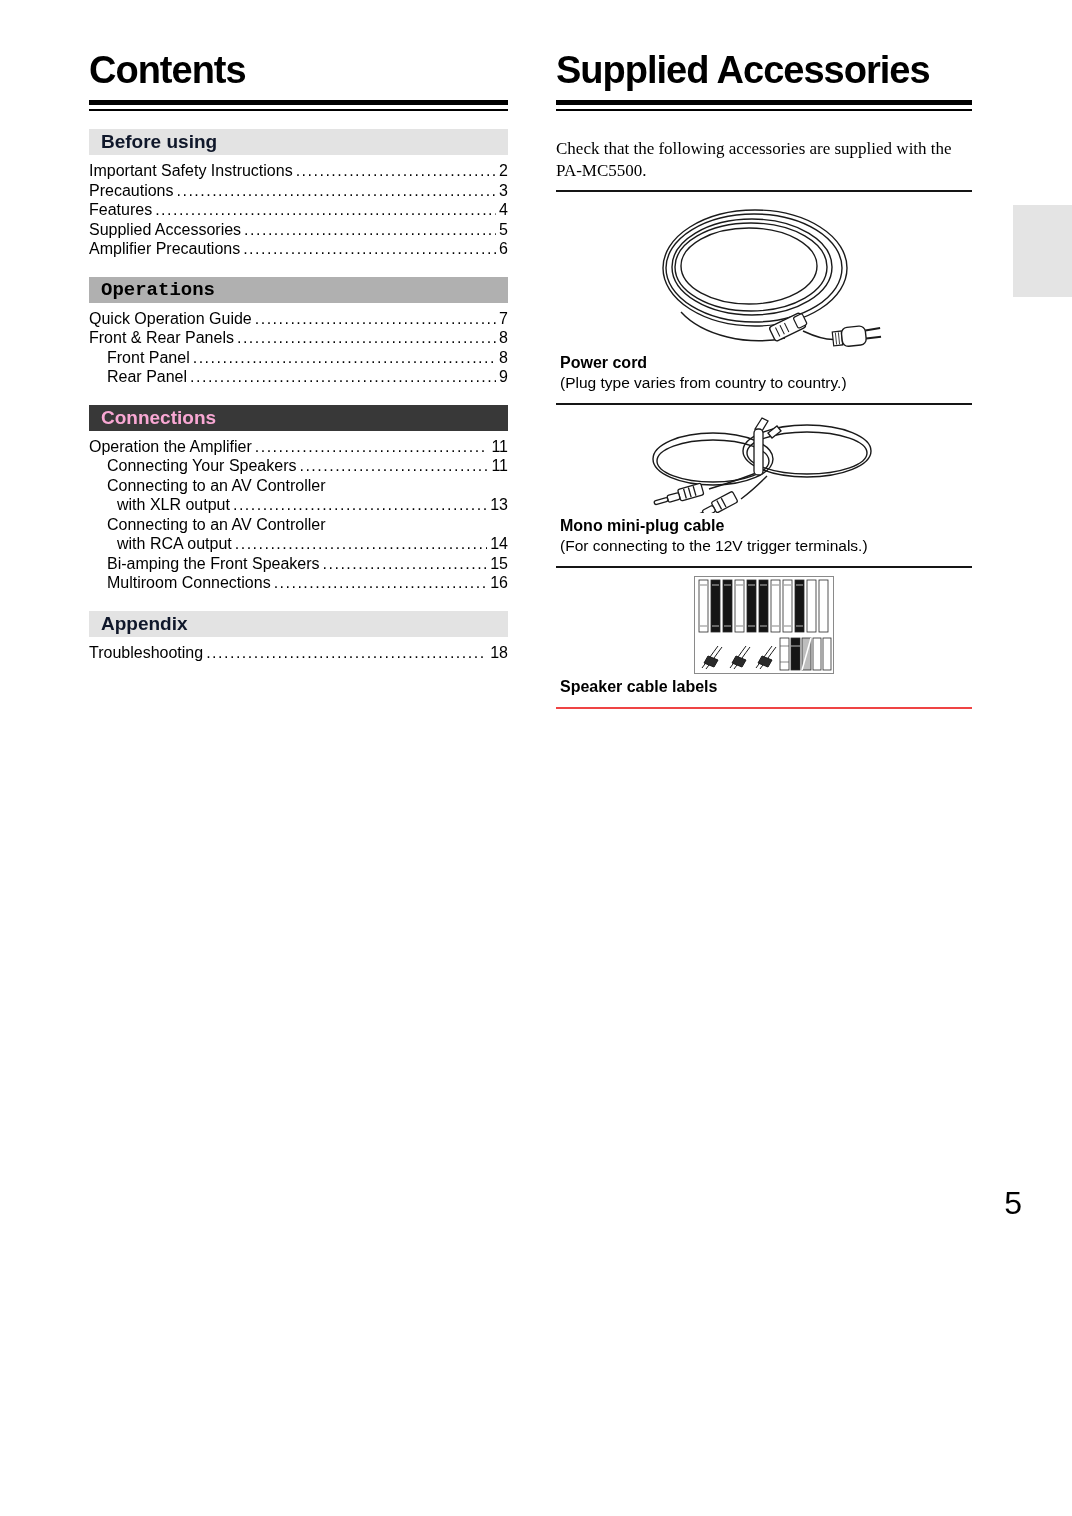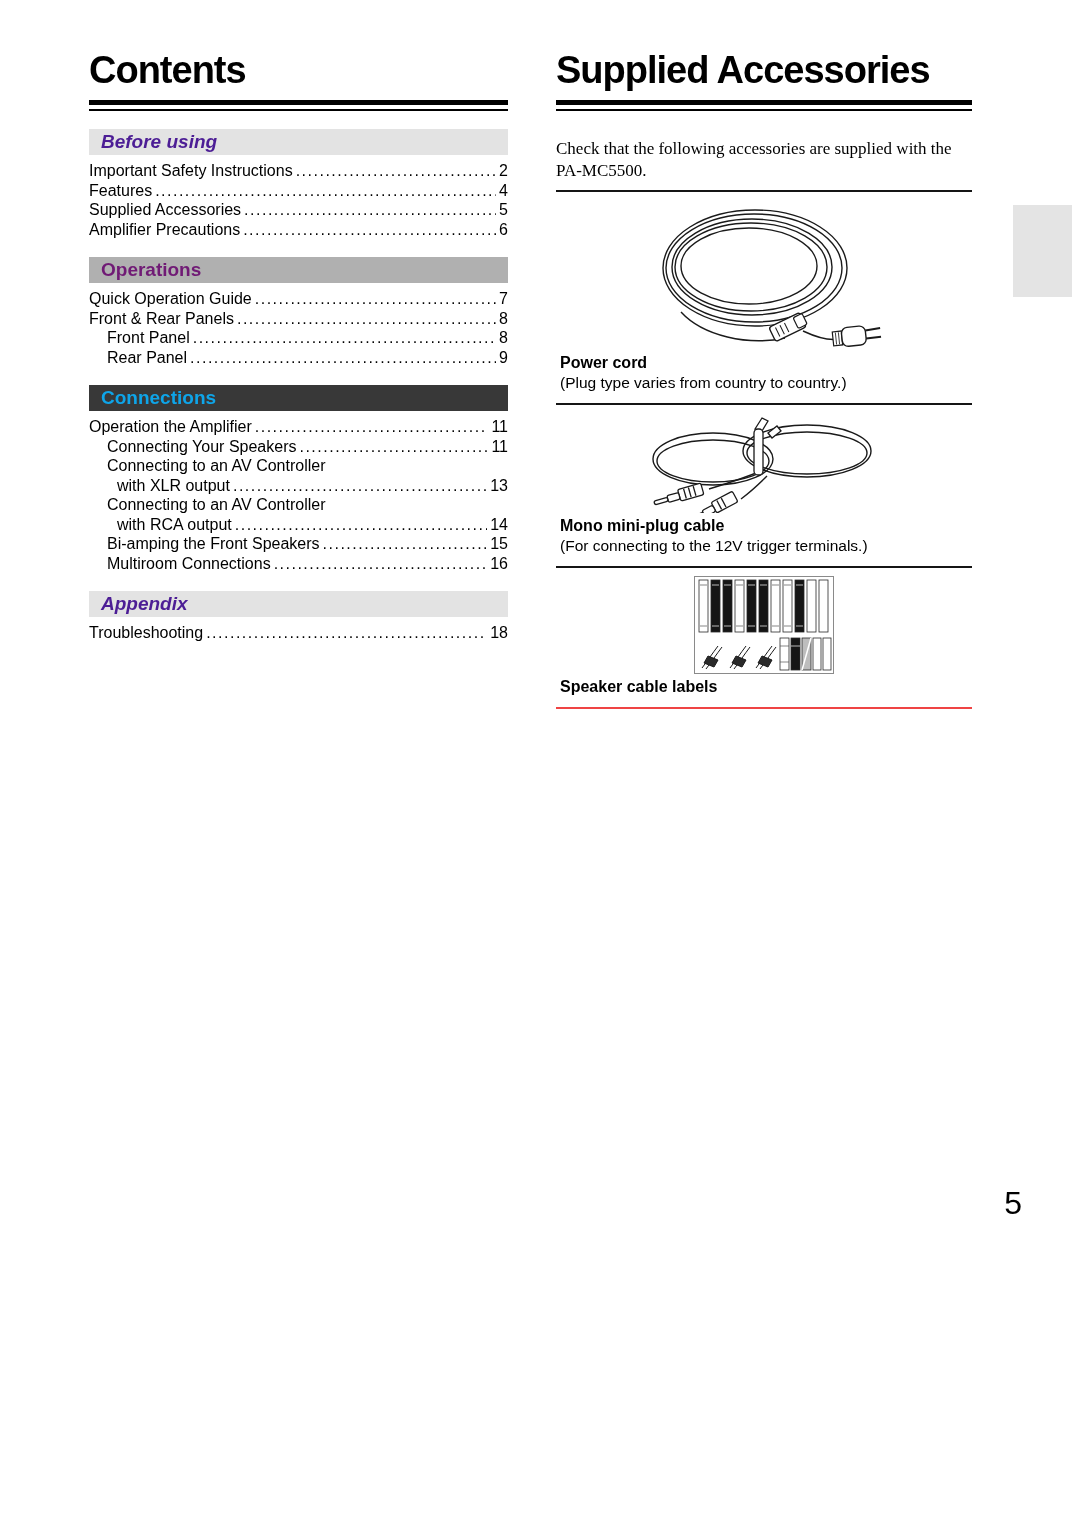--- a/index.html
+++ b/index.html
@@ -25,23 +25,23 @@
     margin-top:8px; height:4px;
     border-top:5px solid #000; border-bottom:2px solid #000;
   }
 
   
   .toc-section { margin-top:18px; }
   .section-bar {
     height:26px; line-height:26px; padding-left:12px;
     font-size:19px; font-weight:bold;
   }
-  .bar-light { background:#e3e3e3; color:#4c1d95;font-style:italic; }
-  .bar-mid   { background:#b0b0b0; color:#701a75; }
-  .bar-dark  { background:#383838; color:#0ea5e9; }
+  .bar-light { background:#e3e3e3; color:#0f172a; }
+  .bar-mid   { background:#b0b0b0; color:#000000;font-family:Liberation Mono, monospace; }
+  .bar-dark  { background:#383838; color:#f9a8d4; }
 
   .toc-list { margin-top:6px; }
   .toc-row {
     display:flex; align-items:flex-start;
     font-size:16px; line-height:19.5px; white-space:nowrap;
   }
   .indent-1 { padding-left:18px; }
   .indent-2 { padding-left:28px; }
   .toc-dots { flex:1 1 auto; overflow:hidden; margin:0 3px; }
   .toc-dots::after {
@@ -82,20 +82,25 @@
     <h1 class="doc-title">Contents</h1>
     <div class="title-rule"></div>
 
     <div class="toc-section">
       <div class="section-bar bar-light">Before using</div>
       <div class="toc-list">
         <div class="toc-row">
             <span class="toc-label">Important Safety Instructions</span>
             <span class="toc-dots"></span>
             <span class="toc-page">2</span>
+          </div>
+        <div class="toc-row">
+            <span class="toc-label">Precautions</span>
+            <span class="toc-dots"></span>
+            <span class="toc-page">3</span>
           </div>
         <div class="toc-row">
             <span class="toc-label">Features</span>
             <span class="toc-dots"></span>
             <span class="toc-page">4</span>
           </div>
         <div class="toc-row">
             <span class="toc-label">Supplied Accessories</span>
             <span class="toc-dots"></span>
             <span class="toc-page">5</span>

